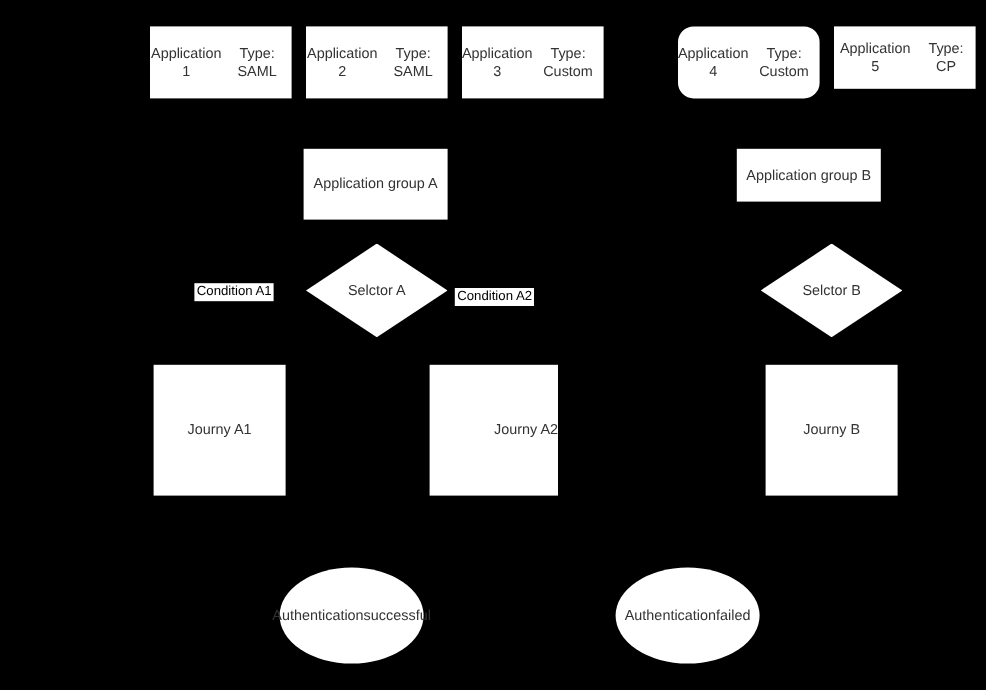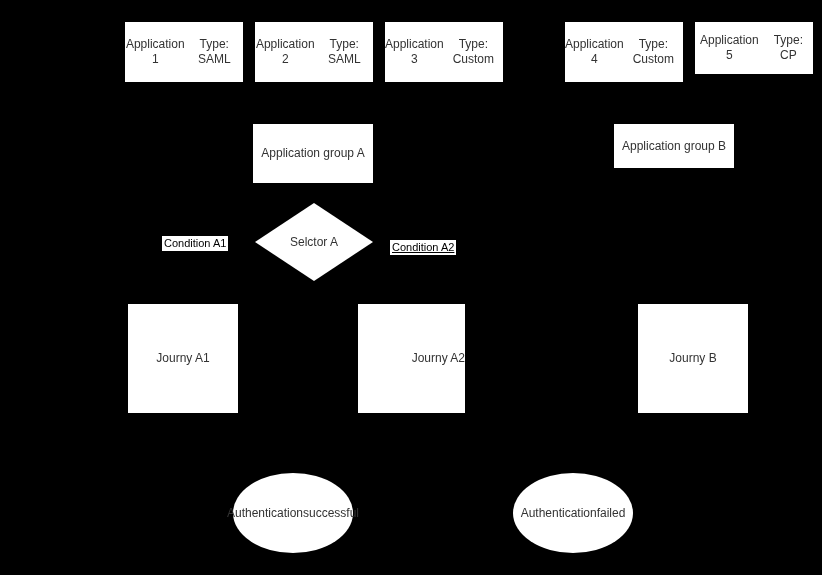--- a/index.html
+++ b/index.html
@@ -51,28 +51,28 @@
     color: #000000;
     font-size: 11px;
     line-height: 13px;
     padding: 1px 2px;
     white-space: nowrap;
   }
   
   .app1 { left: 125px; top: 22px; width: 118px; height: 60px; }
   .app2 { left: 255px; top: 22px; width: 118px; height: 60px; }
   .app3 { left: 385px; top: 22px; width: 118px; height: 60px; align-items: center; }
-  .app4 { left: 565px; top: 22px; width: 118px; height: 60px; }
+  .app4 { left: 565px; top: 22px; width: 118px; height: 60px; border-radius: 13px; }
   .app5 { left: 695px; top: 22px; width: 118px; height: 52px; justify-content: flex-end; }
   .groupA { left: 253px; top: 124px; width: 120px; height: 59px; }
   .groupB { left: 614px; top: 124px; width: 120px; height: 44px; }
   .selA { left: 255px; top: 203px; width: 118px; height: 78px; }
   .selB { left: 634px; top: 203px; width: 118px; height: 78px; }
   .condA1 { left: 162px; top: 236px; }
-  .condA2 { left: 390px; top: 240px; text-decoration: underline; }
+  .condA2 { left: 379px; top: 240px; }
   .jA1 { left: 128px; top: 304px; width: 110px; height: 109px; justify-content: center; }
   .jA2 { left: 358px; top: 304px; width: 107px; height: 109px; justify-content: flex-end; }
   .jB  { left: 638px; top: 304px; width: 110px; height: 109px; }
   .outOk   { left: 233px; top: 473px; width: 120px; height: 80px; }
   .outFail { left: 513px; top: 473px; width: 120px; height: 80px; }
 </style>
 </head>
 <body>
 
 <div class="canvas">
@@ -102,20 +102,24 @@
     <div>Application group A</div>
   </div>
   <div class="node rect groupB">
     <div>Application group B</div>
   </div>
 
   <div class="node diamond selA">
     <div class="diamond-shape"></div>
     <div class="label">Selctor A</div>
   </div>
+  <div class="node diamond selB">
+    <div class="diamond-shape"></div>
+    <div class="label">Selctor B</div>
+  </div>
 
   <div class="edge-label condA1">Condition A1</div>
   <div class="edge-label condA2">Condition A2</div>
 
   <div class="node rect jA1">
     <div>Journy A1</div>
   </div>
   <div class="node rect jA2">
     <div>Journy A2</div>
   </div>

